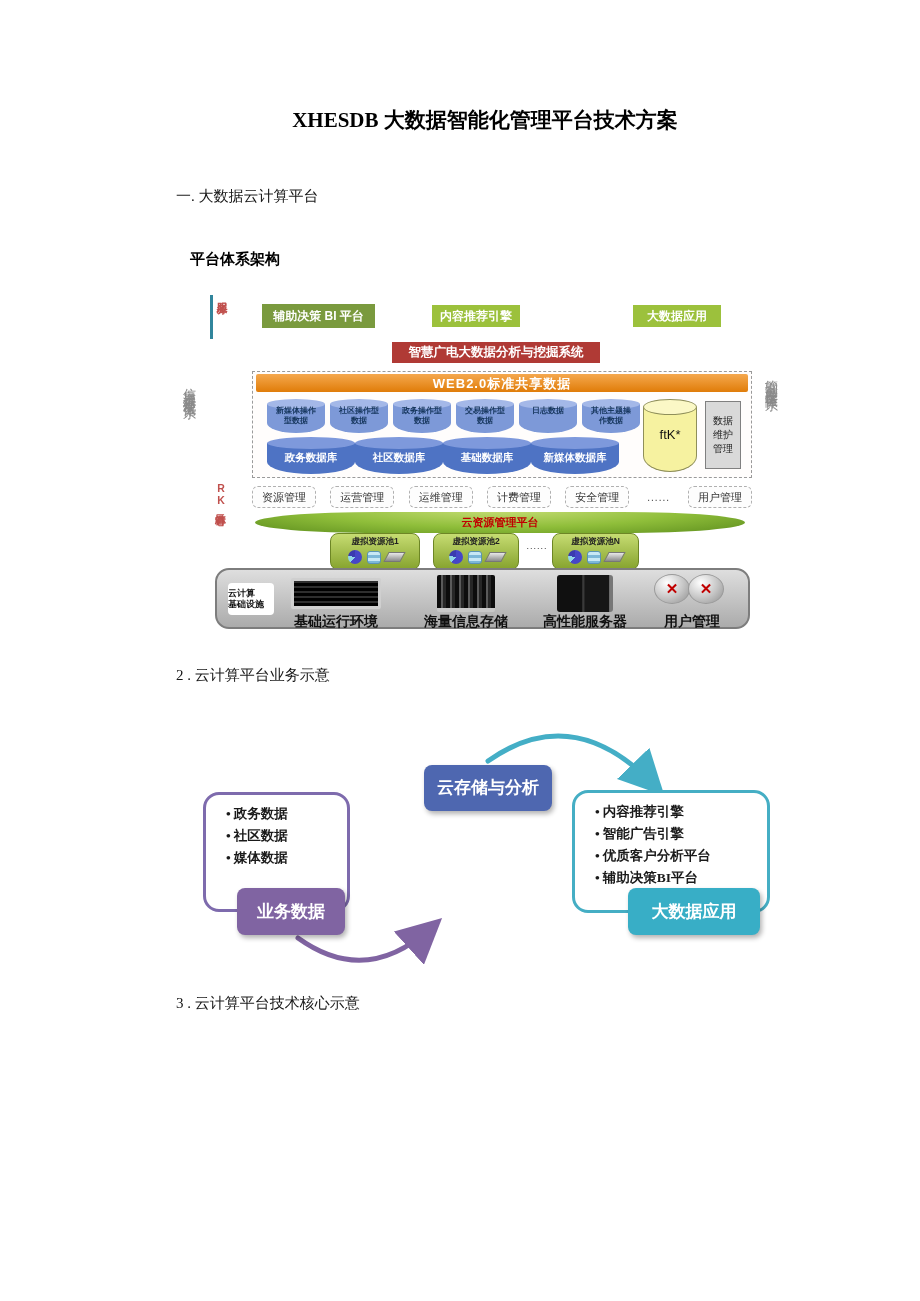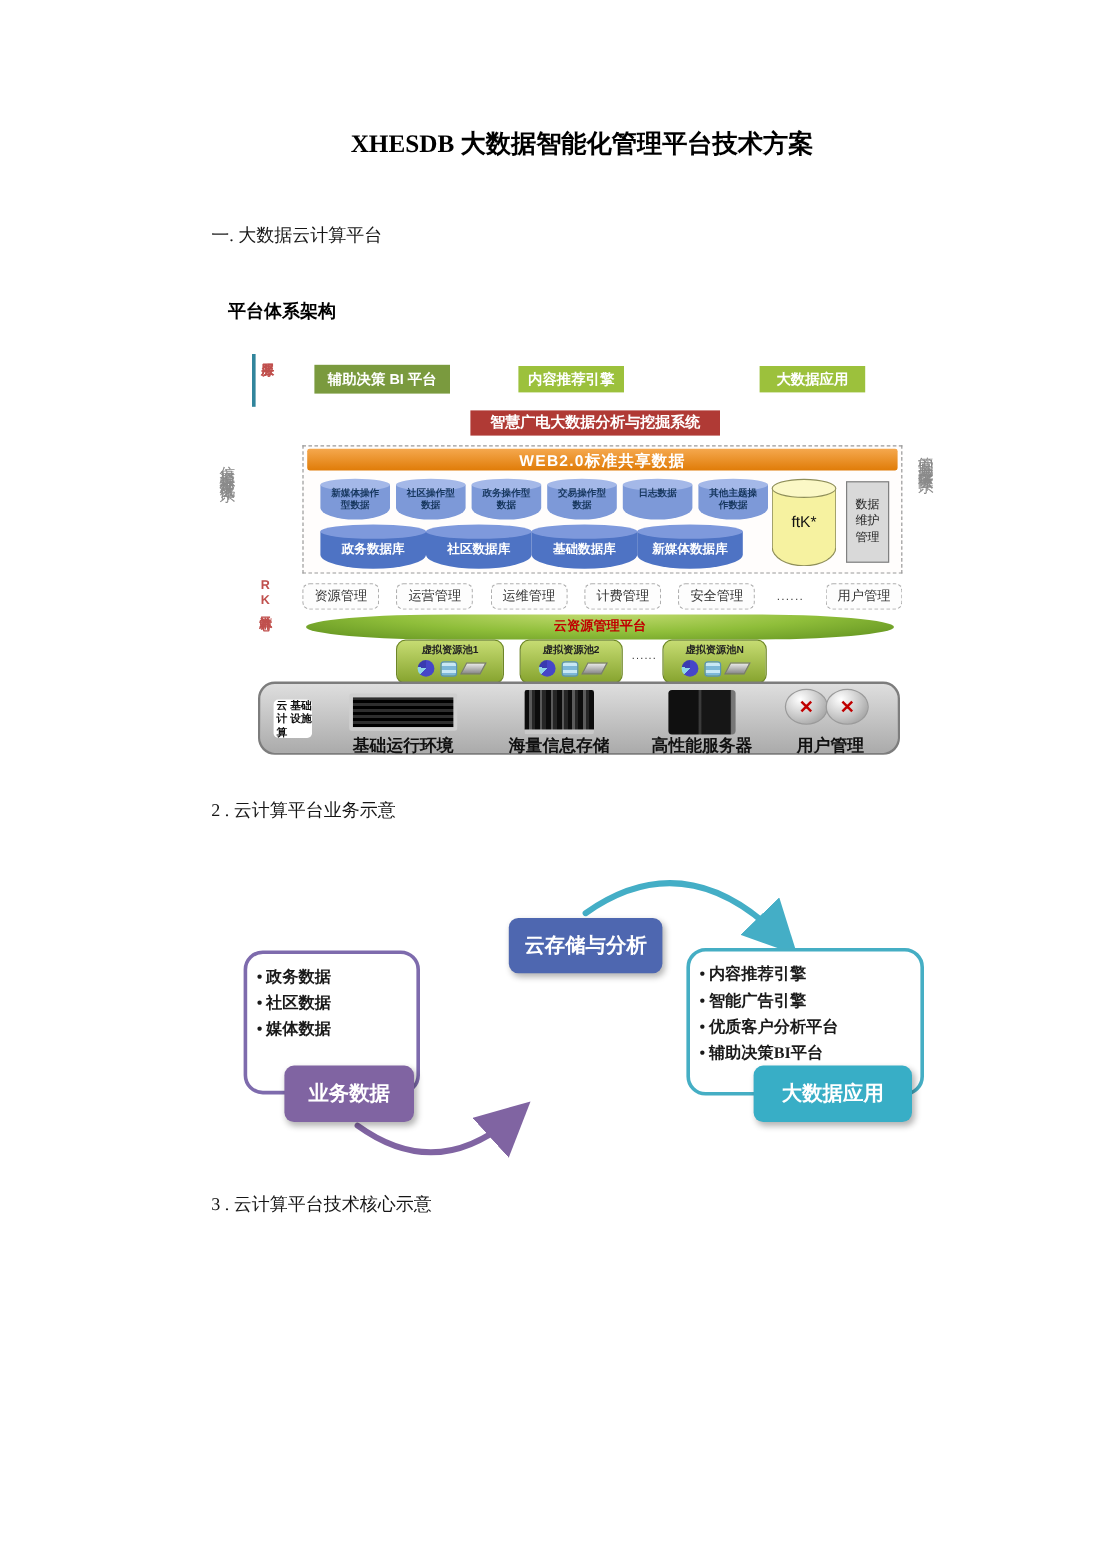--- a/index.html
+++ b/index.html
@@ -80,22 +80,22 @@
   .pool-icons { display:flex; justify-content:center; align-items:center; gap:5px; margin-top:2px; }
   .icon-pie { width:14px; height:14px; border-radius:50%;
     background:conic-gradient(#4646C8 0 62%, #8FD7E8 62% 78%, #3a3ab0 78% 100%); }
   .icon-db { width:14px; height:13px; border-radius:3px;
     background:repeating-linear-gradient(180deg,#C8E8F5 0 3px,#7DB8D8 3px 6px); border:1px solid #5a93b5; }
   .icon-srv { width:17px; height:10px; background:linear-gradient(#e8e8e8,#8a8a8a); transform:skewX(-28deg); border:1px solid #777; }
   .pool-dots { left:342px; top:252px; width:30px; text-align:center; font-size:9px; color:#333; letter-spacing:1px; line-height:9px; }
 
   .infra-bar { left:35px; top:278px; width:535px; height:61px;
     background:linear-gradient(#DEDEDE,#ABABAB); border:2px solid #7d7d7d; border-radius:14px; }
-  .infra-label { left:11px; top:13px; width:32px; height:32px; background:#fff; border-radius:4px;
-    display:flex; flex-direction:row; justify-content:center; text-align:center;
+  .infra-label { left:11px; top:13px; width:46px; height:32px; background:#fff; border-radius:4px;
+    display:flex; flex-direction:column; justify-content:center; 
     font-size:9px; line-height:11px; font-weight:bold; color:#111; }
   .img-rack { left:74px; top:8px; width:90px; height:31px; border:3px solid #cfcfcf; border-radius:2px;
     background:repeating-linear-gradient(0deg,#000 0 3px,#2e2e2e 3px 5px); }
   .img-storage { left:220px; top:5px; width:58px; height:37px; border-radius:2px; border-bottom:4px solid #c9c9c9;
     background:repeating-linear-gradient(90deg,#0c0c0c 0 4px,#5a5a5a 4px 6px,#262626 6px 9px); }
   .img-towers { left:340px; top:5px; width:56px; height:37px; border-radius:3px;
     background:linear-gradient(90deg,#101010 0 44%, #3a3a3a 46% 48%, #161616 50% 92%, #777 94%); }
   .img-routers { left:437px; top:4px; width:76px; height:34px; display:flex; }
   .router { width:36px; height:30px; border-radius:50%;
     background:radial-gradient(ellipse at 35% 28%, #ffffff, #c4c4c4 55%, #8f8f8f); border:1px solid #9a9a9a;
@@ -108,21 +108,21 @@
   .cap-towers { left:317px; width:102px; }
   .cap-routers { left:440px; width:70px; }
 
   
   .flow { left:190px; top:695px; width:600px; height:300px; }
   .flow svg { position:absolute; left:0; top:0; }
   .fbox { position:absolute; background:#fff; border-radius:16px; }
   .fbox.left  { left:13px;  top:97px;  width:147px; height:120px; border:3px solid #7E6BAD; }
   .fbox.mid   { left:200px; top:100px; width:147px; height:118px; border:3px solid #5A6598; }
   .fbox.right { left:382px; top:95px;  width:198px; height:123px; border:3px solid #45AEC4; }
-  .fbox ul { list-style:none; padding:8px 4px 0 8px; }
+  .fbox ul { list-style:none; padding:8px 4px 0 20px; }
   .fbox.mid ul { padding-top:24px; }
   .fbox li { font-family:"Liberation Serif", serif; font-size:13.5px; font-weight:bold; color:#1a1a1a; line-height:22px; }
   .fbox li::before { content:"•"; margin-right:3px; }
   .flabel { position:absolute; z-index:3; color:#fff; font-weight:bold; font-size:17px; text-align:center;
     border-radius:8px; box-shadow:2px 3px 5px rgba(0,0,0,0.3); font-family:"Liberation Serif", serif; }
   .flabel.purple { left:47px;  top:193px; width:108px; height:47px; line-height:47px; background:#8064A2; }
   .flabel.blue   { left:234px; top:70px;  width:128px; height:46px; line-height:46px; background:#4E67B0; }
   .flabel.teal   { left:438px; top:193px; width:132px; height:47px; line-height:47px; background:#38AEC6; }
 </style>
 </head>

